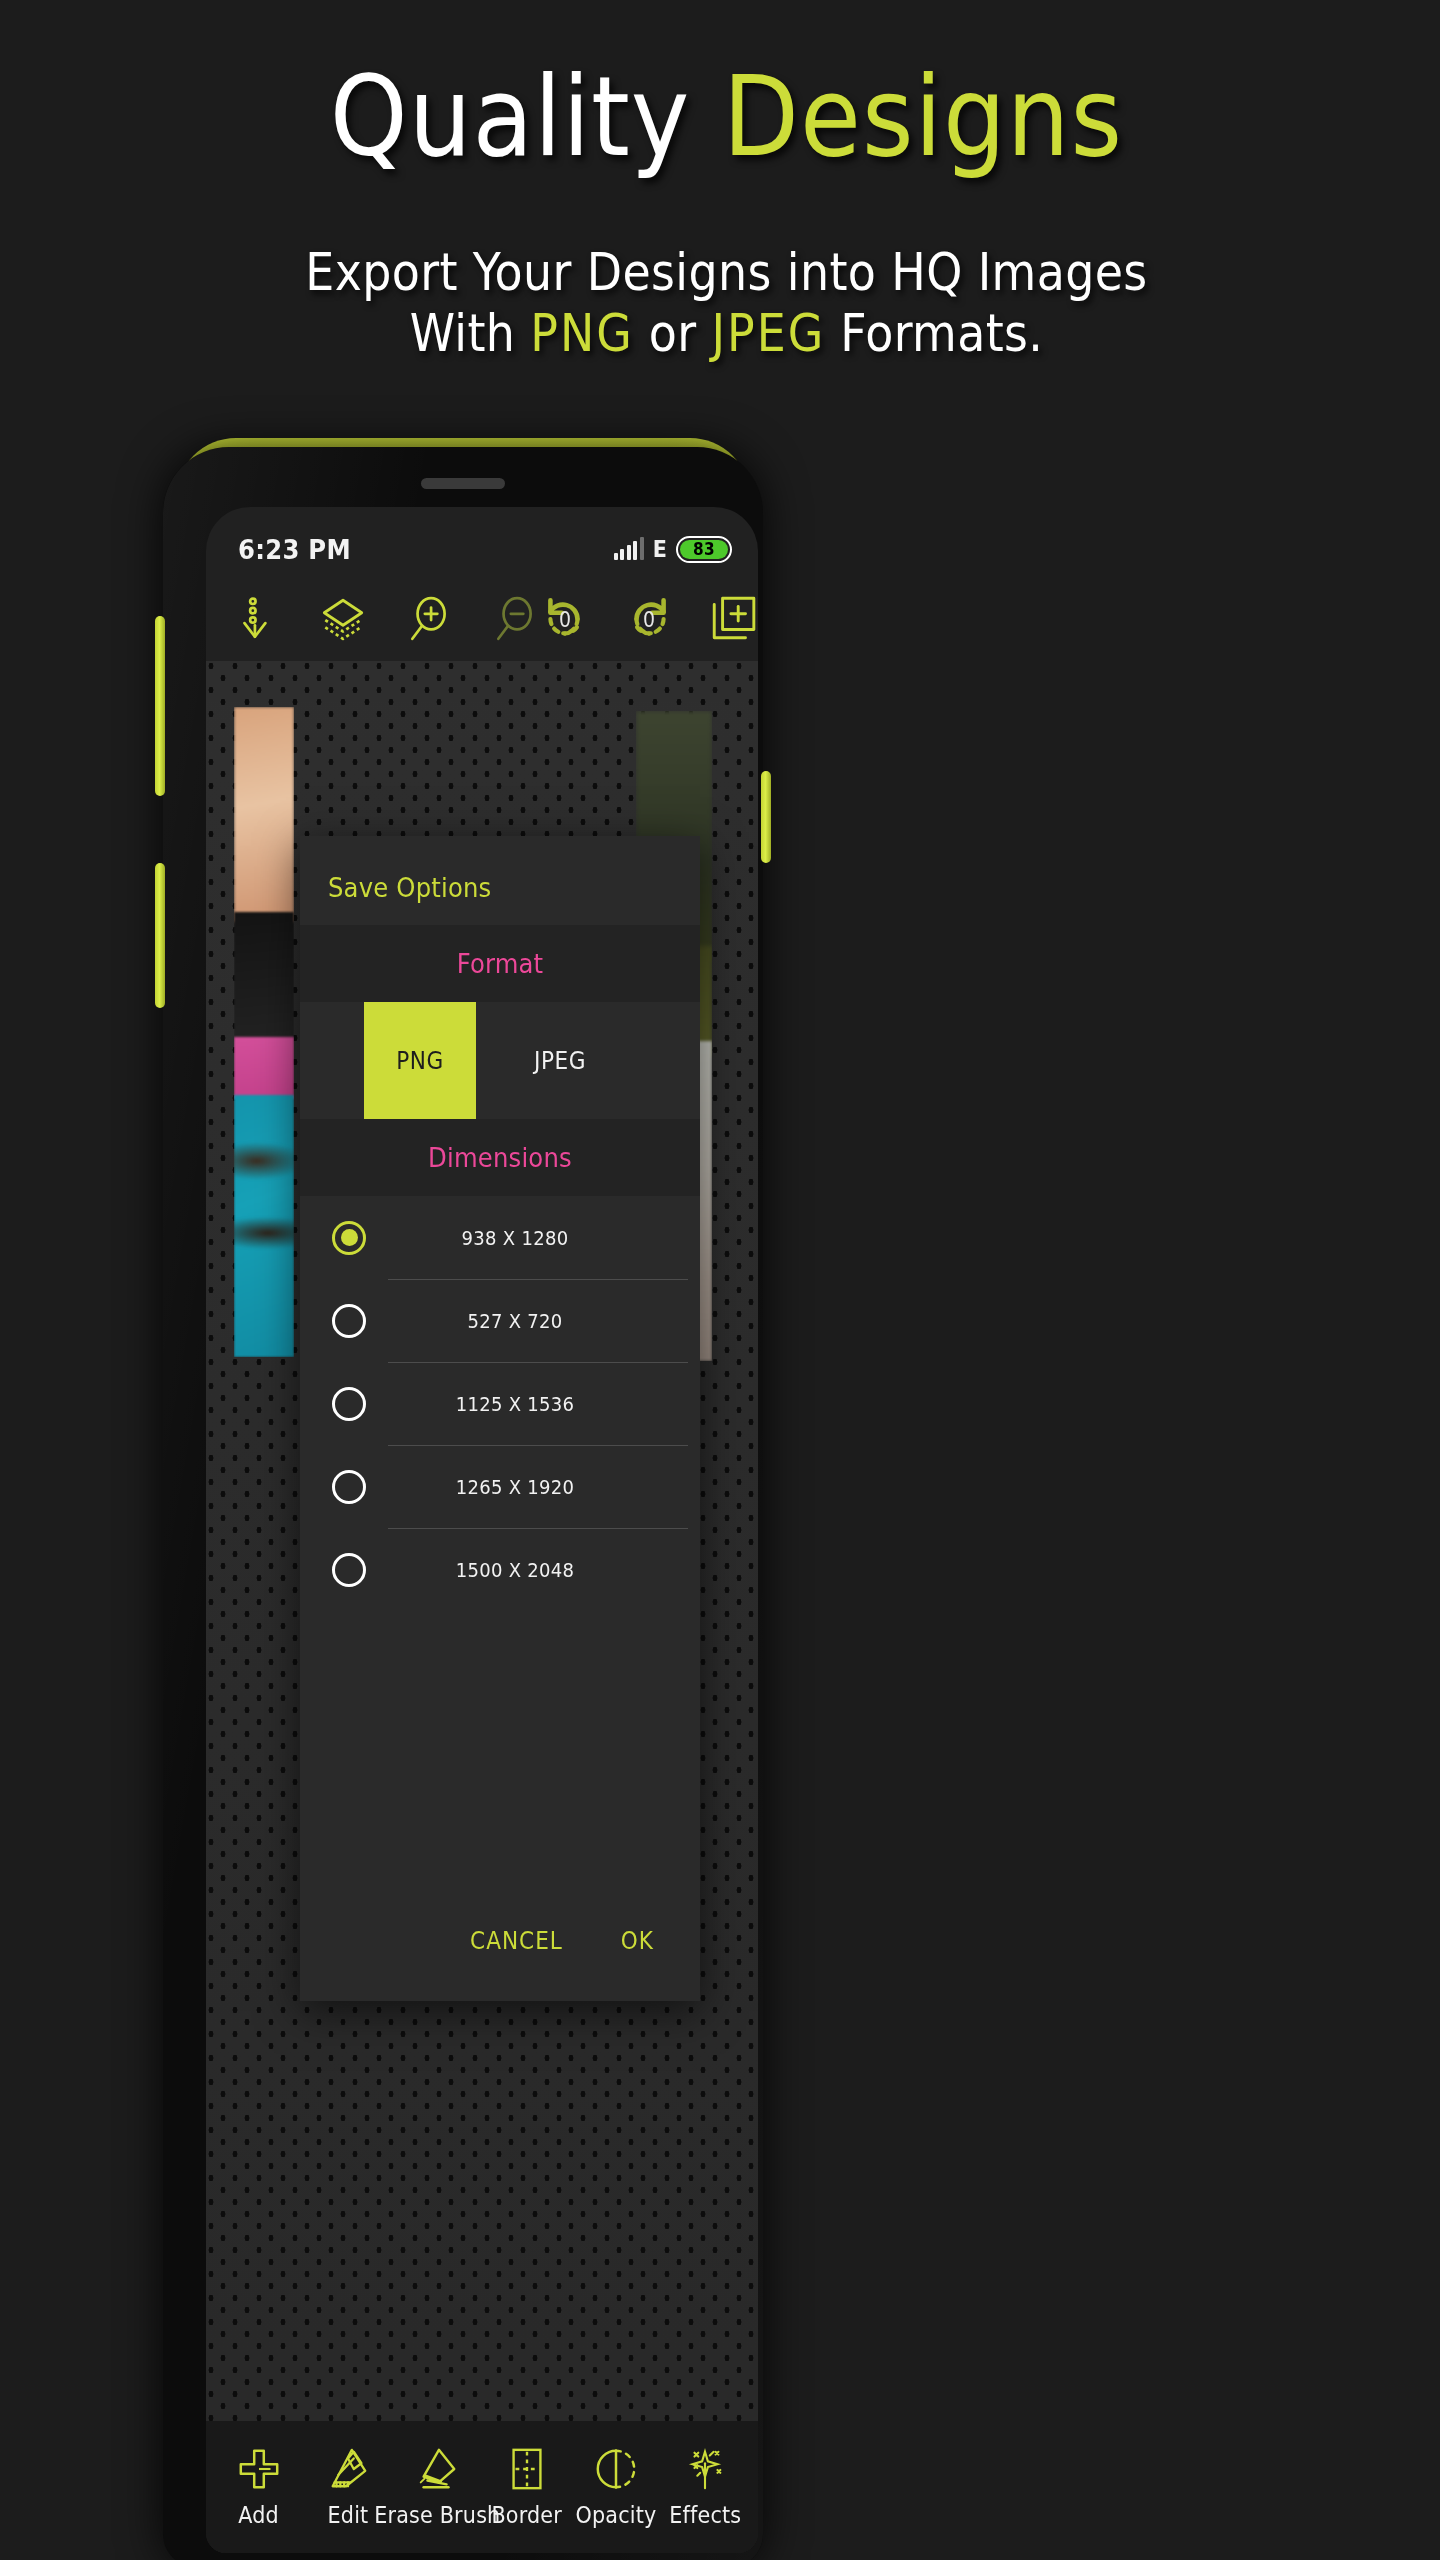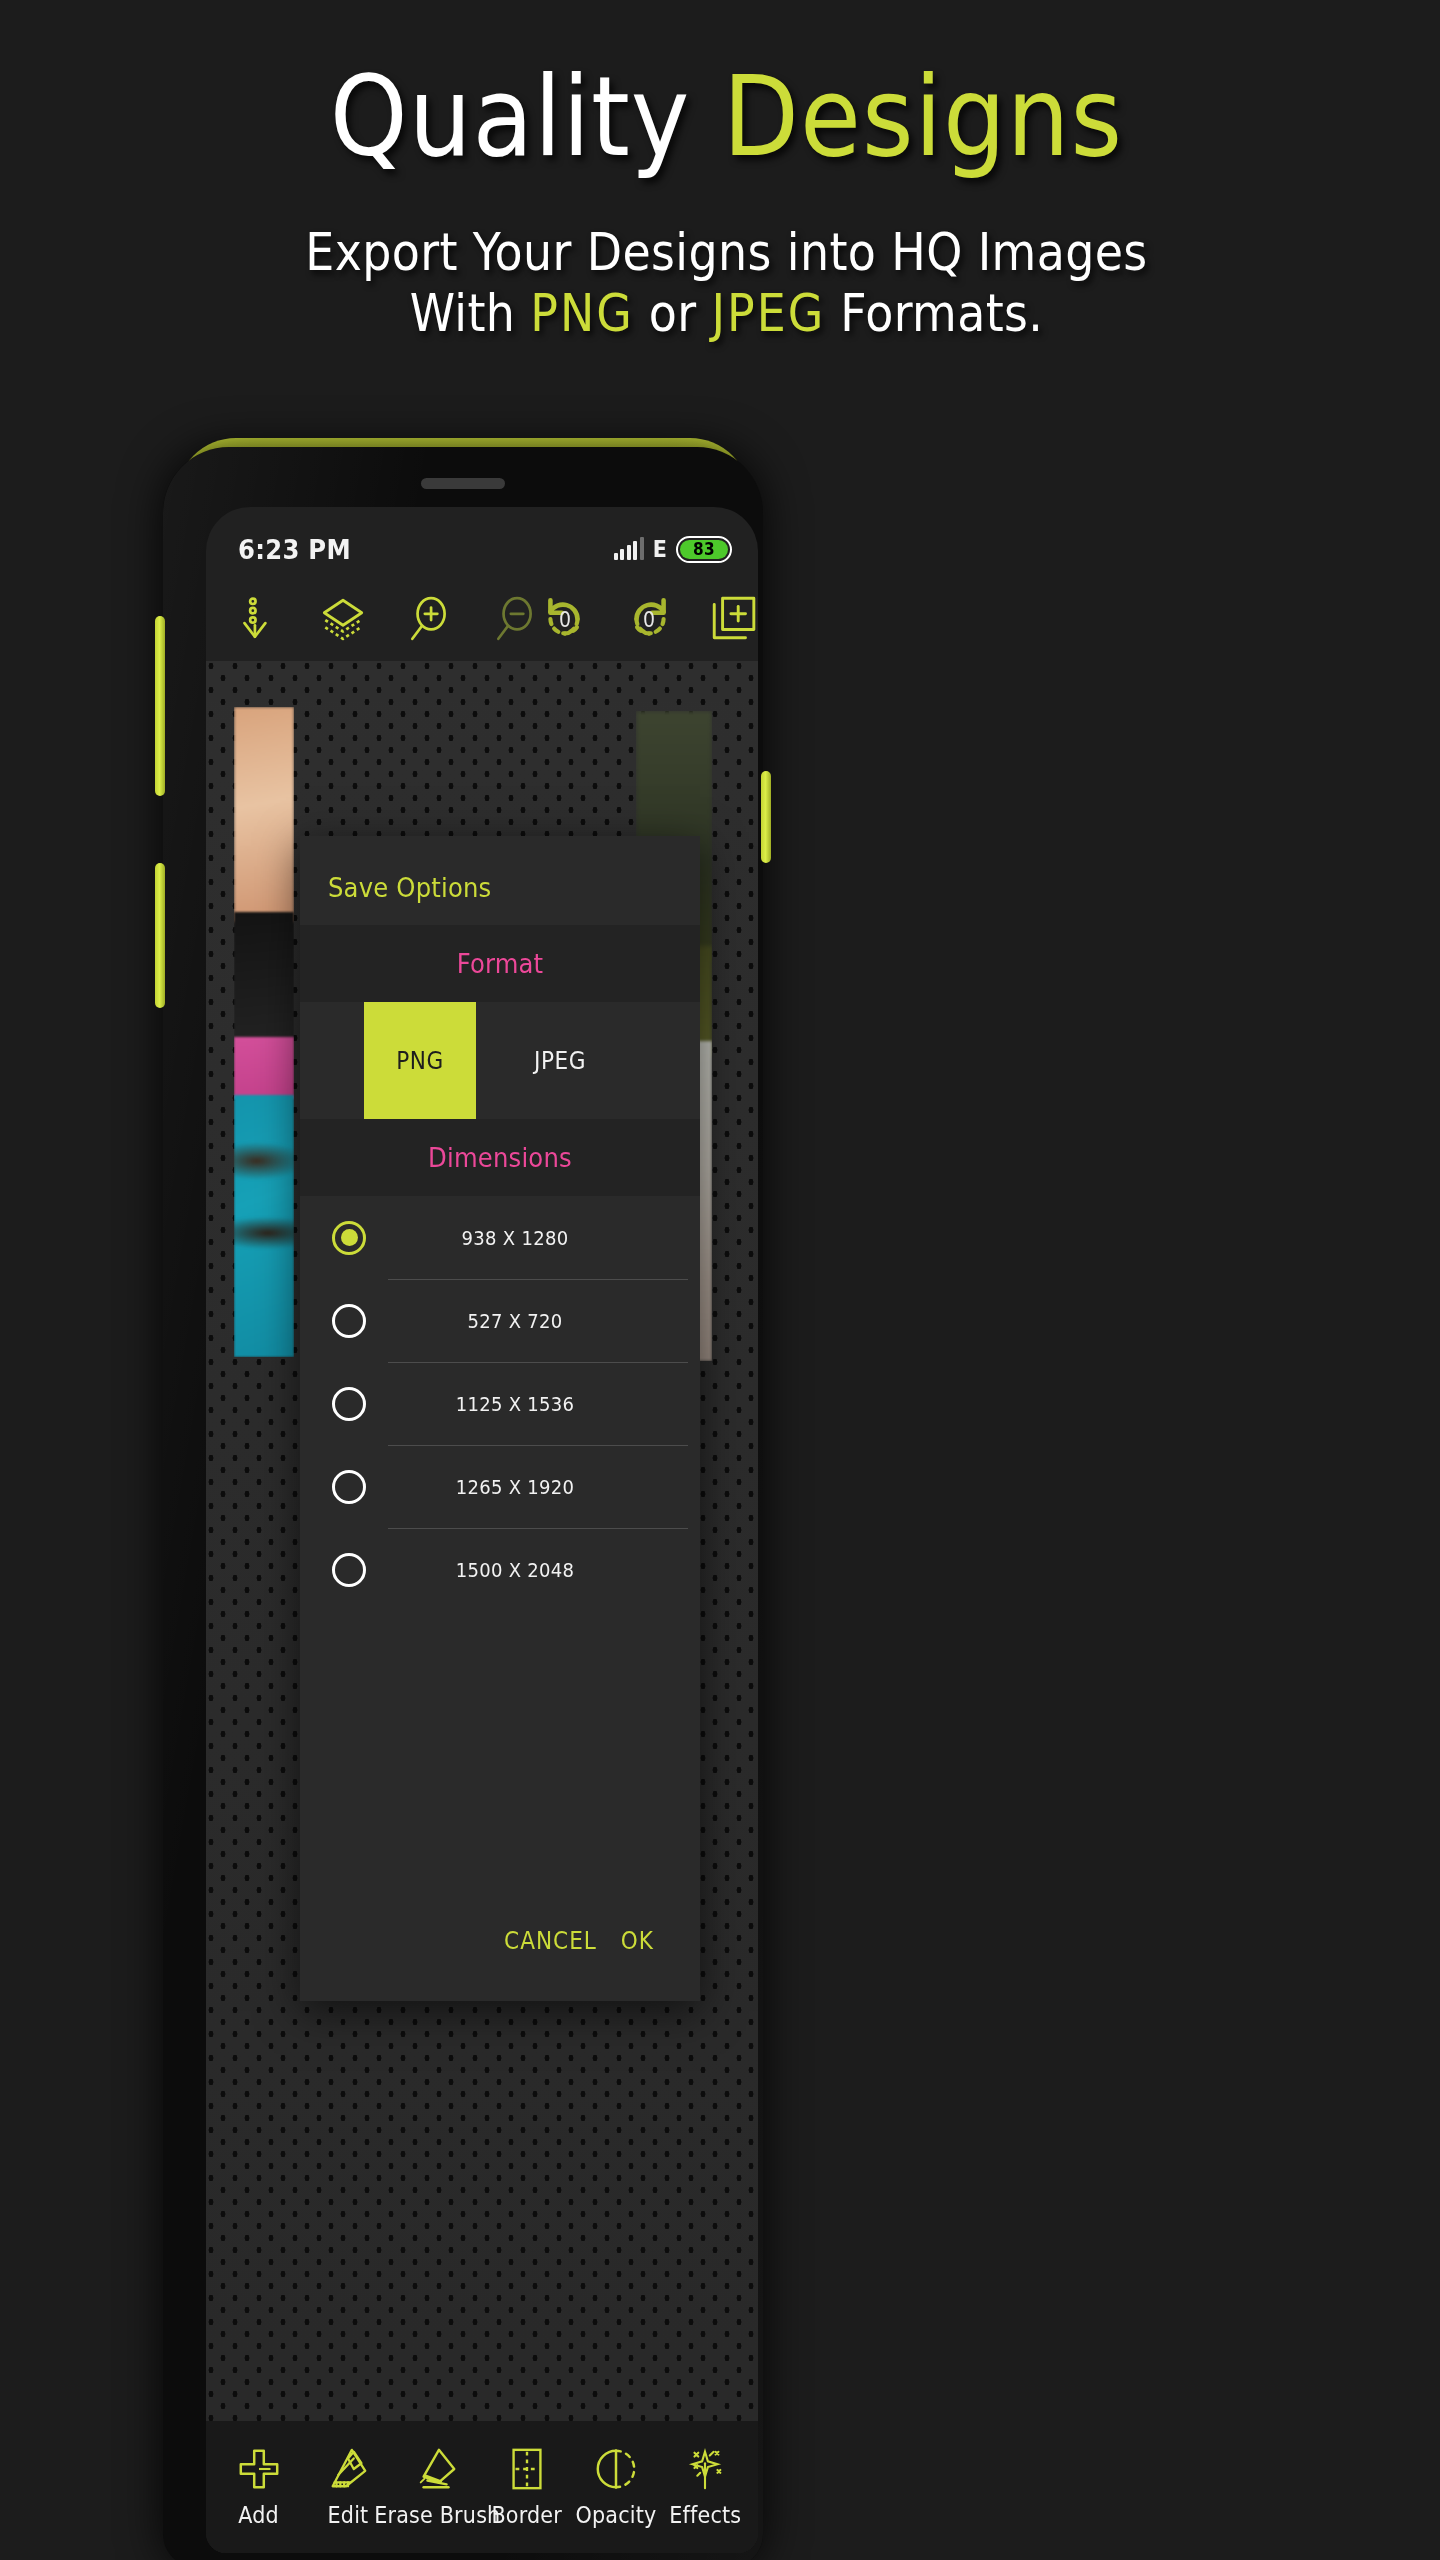--- a/index.html
+++ b/index.html
@@ -23,21 +23,21 @@
     letter-spacing: 1px;
     line-height: 1.0;
     white-space: nowrap;
     text-shadow: 4px 5px 7px rgba(0,0,0,.75);
     font-stretch: condensed;
   }
   .promo-title .w { color: #ffffff; }
   .promo-title .g { color: #ccdc39; }
 
   .promo-sub {
-    margin-top: 50px;
+    margin-top: 70px;
     font-size: 51px;
     font-weight: 400;
     color: #ffffff;
     line-height: 1.20;
     letter-spacing: .4px;
     text-shadow: 3px 4px 6px rgba(0,0,0,.75);
   }
   .promo-sub .g { color: #ccdc39; letter-spacing: 2px; }
 
   
@@ -212,21 +212,21 @@
   .radio.on::after { content:""; width: 17px; height:17px; border-radius:50%; background:#ccdc39; }
   .dim-label {
     flex: 1; text-align:center; color:#f2f2f2; font-size: 20px; padding-right: 36px; letter-spacing:.3px;
   }
   .dim-row + .dim-row::before {
     content:""; position:absolute; top:0; left: 88px; right: 12px; height:1px;
     background: rgba(255,255,255,.16);
   }
   .dlg-spacer { flex: 1 1 auto; }
   .dlg-actions {
-    display:flex; align-items:center; justify-content:flex-end; gap: 24px;
+    display:flex; align-items:center; justify-content:flex-end; gap: 58px;
     padding: 0 46px 46px 0;
   }
   .dlg-actions button {
     background:none; border:none; color:#ccdc39; font-size: 24px;
     font-family: inherit; letter-spacing: 1px; cursor:pointer; padding:0;
   }
 </style>
 </head>
 <body>
 

